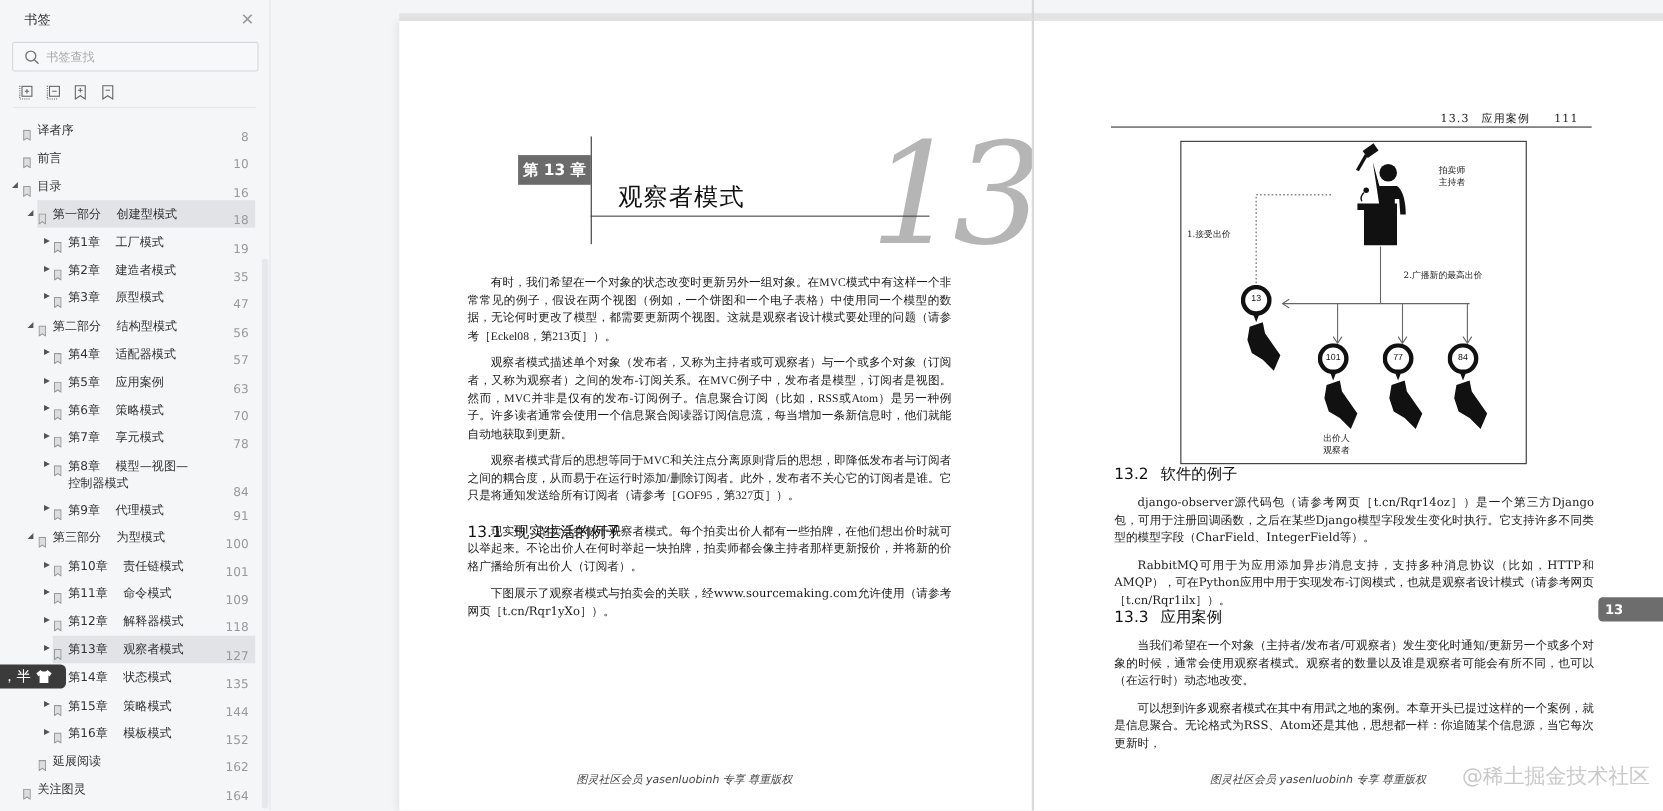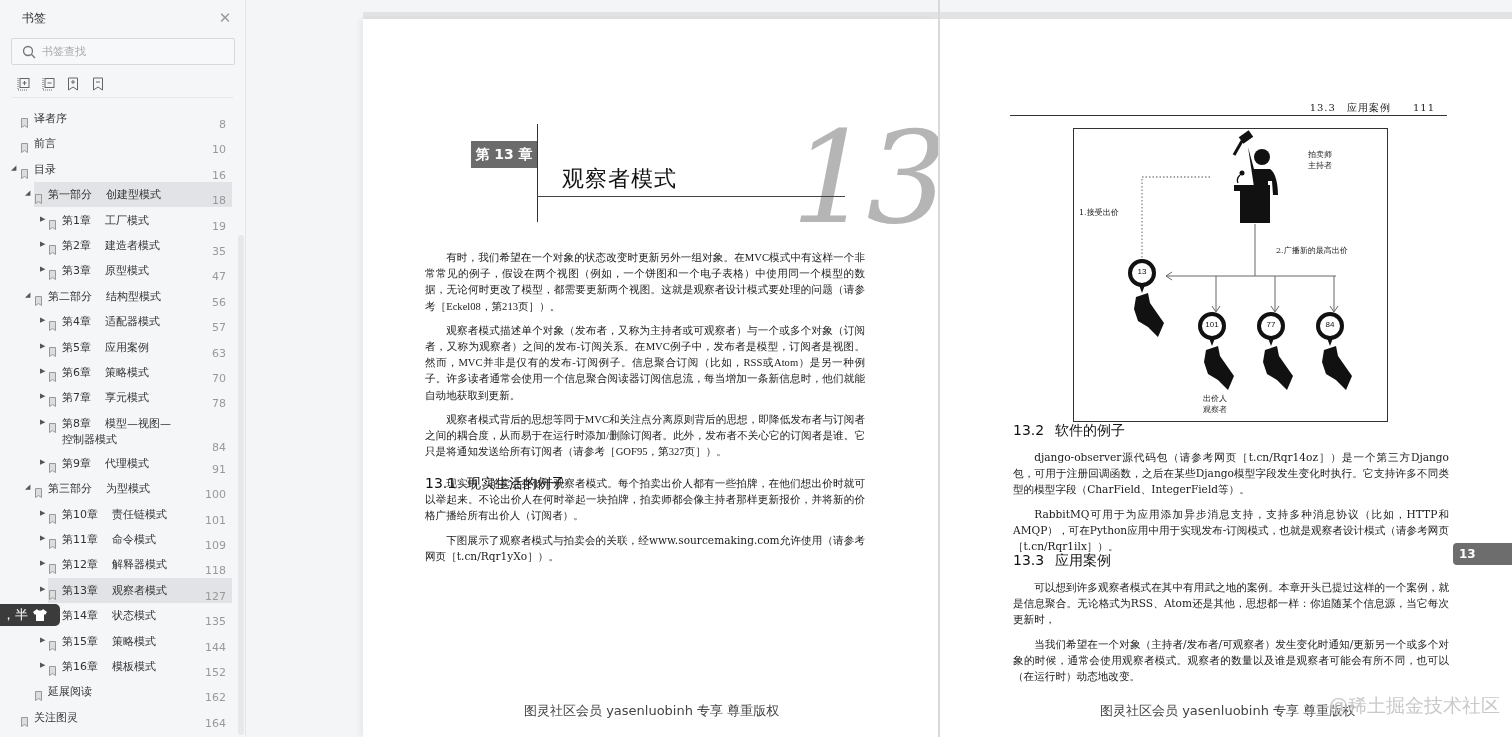--- a/index.html
+++ b/index.html
@@ -47,21 +47,21 @@
   .ch-badge { position: absolute; left: 224px; top: 141px; width: 66px; height: 27px; background: #6b6b6b; color: #fff; font-weight: bold; font-size: 14px; display: flex; align-items: center; justify-content: center; }
   .ch-vline { position: absolute; left: 290px; top: 124px; width: 1px; height: 98px; background: #333; }
   .ch-hline { position: absolute; left: 290px; top: 196px; width: 308px; height: 1px; background: #444; }
   .ch-title { position: absolute; left: 315px; top: 163px; font-size: 22px; color: #111; letter-spacing: 1px; }
   .ch-bignum { position: absolute; left: 428px; top: 95px; font-family: "DejaVu Serif", "Liberation Serif", serif; font-style: italic; font-size: 128px; color: #b5b5b5; line-height: 1; letter-spacing: -6px; }
 
   .txt { position: absolute; font-family: "DejaVu Serif", "Liberation Serif", serif; font-size: 10.6px; line-height: 16.2px; color: #1a1a1a; text-align: justify; }
   .txt p { text-indent: 2em; margin-bottom: 8px; }
   .sec { position: absolute; font-size: 14px; color: #111; white-space: nowrap; }
   .sec .num { display: inline-block; width: 42px; }
-  .footer { position: absolute; font-size: 13px; color: #444; white-space: nowrap; }
+  .footer { position: absolute; font-size: 10px; color: #444; white-space: nowrap; font-style: italic; }
 
   .run-head { position: absolute; left: 70px; top: 81px; width: 437px; border-bottom: 1.5px solid #333; height: 16px; }
   .run-head .rh { position: absolute; right: 12px; top: 1px; font-family: "DejaVu Serif", serif; font-size: 10px; color: #222; letter-spacing: 1px; white-space: nowrap; }
 
   .diagram { position: absolute; left: 133px; top: 109px; width: 315px; height: 294px; border: 1.5px solid #333; background: #fff; }
   .dl { position: absolute; font-family: "DejaVu Serif", serif; font-size: 8px; color: #222; line-height: 11px; white-space: nowrap; }
   .paddle { position: absolute; }
 
   .thumb-tab { position: absolute; left: 1206px; top: 543px; width: 59px; height: 22px; background: #6d6d6d; border-radius: 4px 0 0 4px; color: #fff; font-weight: bold; font-size: 12px; padding-left: 6px; line-height: 22px; }
 
@@ -430,22 +430,22 @@
       </div>
       <div class="txt" style="left:73px; top:430px; width:436px;">
         <p>django-observer源代码包（请参考网页［t.cn/Rqr14oz］）是一个第三方Django包，可用于注册回调函数，之后在某些Django模型字段发生变化时执行。它支持许多不同类型的模型字段（CharField、IntegerField等）。</p>
         <p>RabbitMQ可用于为应用添加异步消息支持，支持多种消息协议（比如，HTTP和AMQP），可在Python应用中用于实现发布-订阅模式，也就是观察者设计模式（请参考网页［t.cn/Rqr1ilx］）。</p>
       </div>
 
       <div class="sec" style="left:73px; top:533px;">
         <span class="num">13.3</span><span>应用案例</span>
       </div>
       <div class="txt" style="left:73px; top:560px; width:436px;">
+        <p>当我们希望在一个对象（主持者/发布者/可观察者）发生变化时通知/更新另一个或多个对象的时候，通常会使用观察者模式。观察者的数量以及谁是观察者可能会有所不同，也可以（在运行时）动态地改变。</p>
         <p>可以想到许多观察者模式在其中有用武之地的案例。本章开头已提过这样的一个案例，就是信息聚合。无论格式为RSS、Atom还是其他，思想都一样：你追随某个信息源，当它每次更新时，</p>
-        <p>当我们希望在一个对象（主持者/发布者/可观察者）发生变化时通知/更新另一个或多个对象的时候，通常会使用观察者模式。观察者的数量以及谁是观察者可能会有所不同，也可以（在运行时）动态地改变。</p>
       </div>
 
       <div class="footer" style="left:160px; top:683px;">图灵社区会员 yasenluobinh 专享 尊重版权</div>
     </div>
 
     <div class="thumb-tab">13</div>
   </div>
 
   <div class="watermark">@稀土掘金技术社区</div>
 </div>

